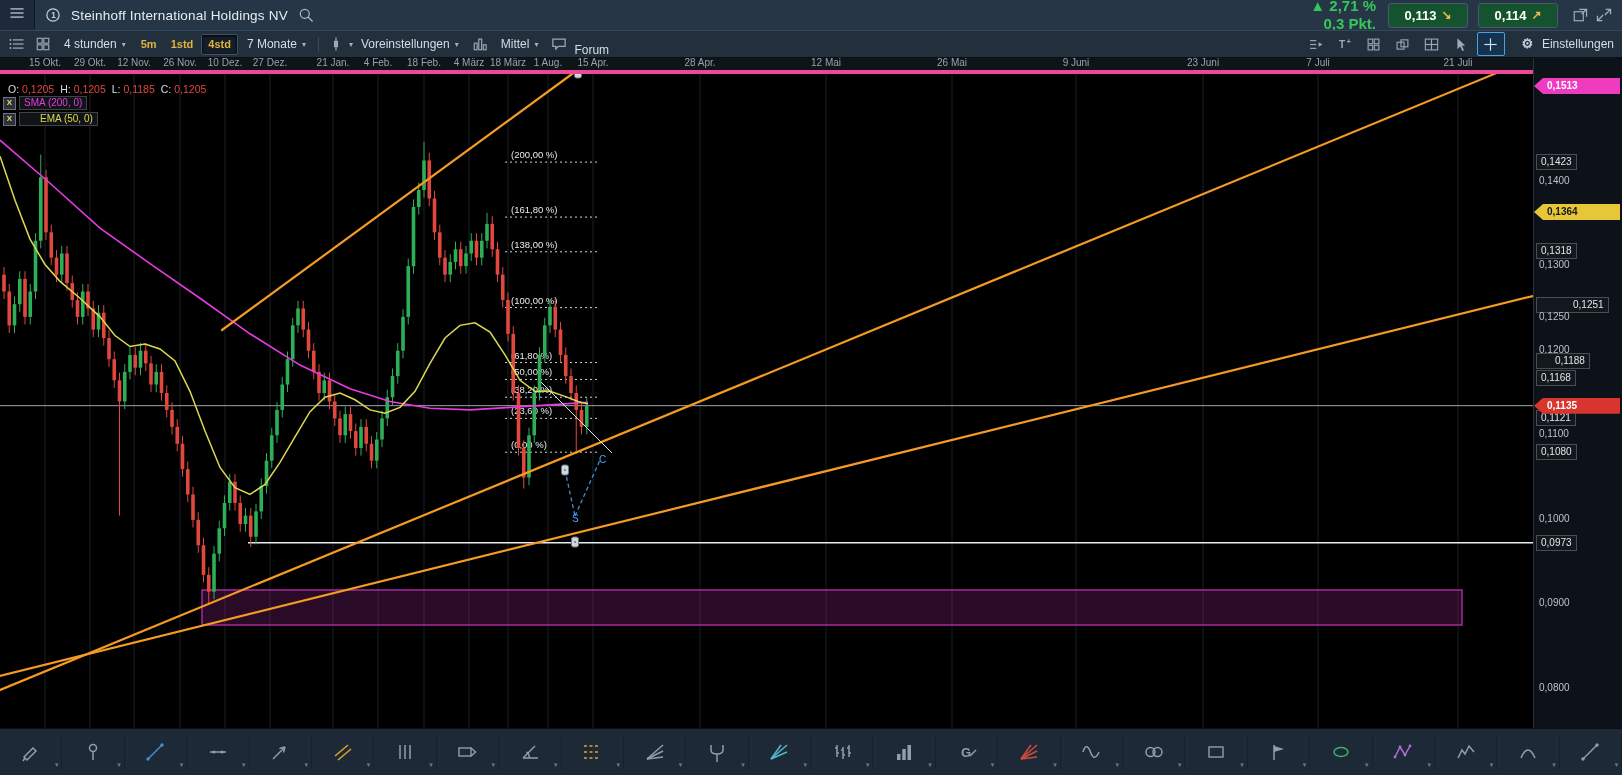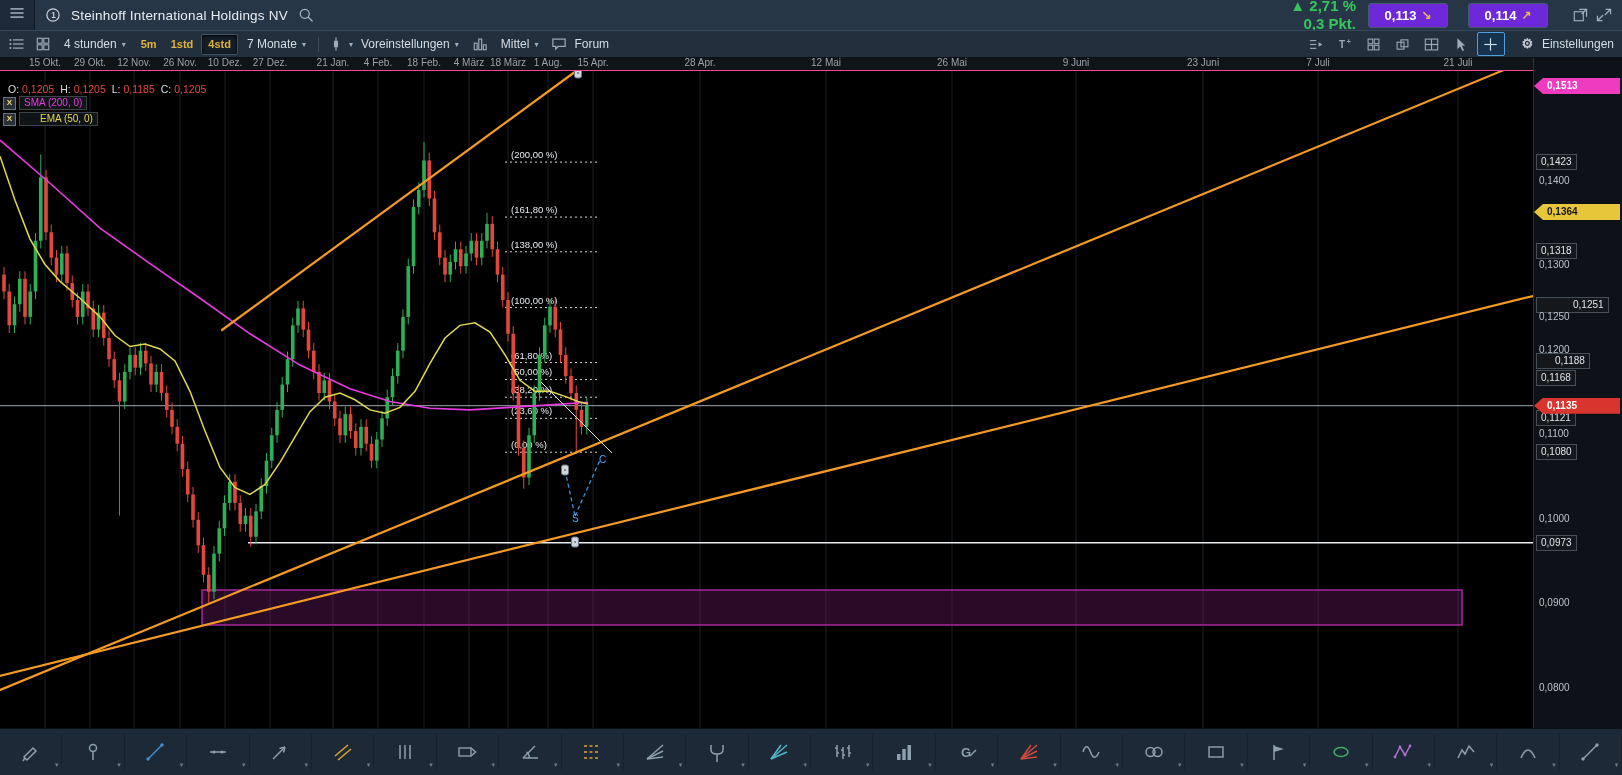--- a/index.html
+++ b/index.html
@@ -7,42 +7,42 @@
        font-family:"Liberation Sans",sans-serif;user-select:none;}
   
   .hdr{position:absolute;top:0;left:0;width:1622px;height:30px;background:#263646;
        display:flex;align-items:center;color:#e8edf2;z-index:20;}
   .burger{width:34px;height:30px;background:#1d2a39;border-right:1px solid #0e1824;
           display:flex;align-items:center;justify-content:center;cursor:pointer;}
   .hic{display:flex;align-items:center;justify-content:center;width:24px;height:24px;cursor:pointer;}
   .ttl{font-size:13.5px;margin:0 6px 0 6px;letter-spacing:.2px;}
   .hspacer{flex:1;}
   .chg{text-align:right;color:#35c75b;font-size:15px;line-height:1.2;margin-right:12px;font-weight:bold;}
-  .pxbox{height:23px;min-width:62px;background:#6d28d9;border:1px solid #46596f;border-radius:3px;
+  .pxbox{height:23px;min-width:62px;background:#14532d;border:1px solid #46596f;border-radius:3px;
          color:#fff;font-weight:bold;font-size:13px;display:flex;align-items:center;justify-content:center;
-         gap:5px;margin-right:20px;cursor:pointer;padding:0 8px;}
+         gap:5px;margin-right:10px;cursor:pointer;padding:0 8px;}
   .pxbox .arr{color:#e8b64c;font-size:12px;font-weight:bold;}
   
   .tbar{position:absolute;top:30px;left:0;width:1622px;height:26px;background:#222f3d;
         border-top:1px solid #35475a;border-bottom:1px solid #0a1016;display:flex;align-items:center;
         font-size:12px;color:#d6dde4;z-index:20;}
   .tbtn{width:26px;height:22px;display:flex;align-items:center;justify-content:center;border-radius:2px;cursor:pointer;}
   .tbtn.active{border:1px solid #4f9fe0;background:#16324c;}
   .dd{display:flex;align-items:center;gap:5px;padding:0 8px;height:100%;cursor:pointer;white-space:nowrap;}
   .caret{font-size:8px;color:#9fb0bf;}
   .tf{color:#e2b33c;font-weight:bold;font-size:11px;padding:0 6px;height:19px;display:flex;align-items:center;
       border-radius:2px;cursor:pointer;margin:0 1px;}
   .tf.sel{background:#141d28;border:1px solid #3f5166;box-shadow:inset 0 1px 3px #000;}
   .sep{width:1px;height:15px;background:#3a4a5c;margin:0 4px;}
   .tright{margin-left:auto;display:flex;align-items:center;gap:3px;padding-right:6px;}
   .settings{display:flex;align-items:center;gap:5px;padding:0 8px;cursor:pointer;}
   
   .chart{position:absolute;top:56px;left:0;width:1533px;height:672px;background:#000;overflow:hidden;}
   .dates{position:absolute;top:0;left:0;width:1533px;height:14px;background:#0f1419;
-         border-bottom:1px solid #ec4899;z-index:5;}
+         border-bottom:4px solid #ec4899;z-index:5;}
   .dates span{position:absolute;top:1px;font-size:10px;color:#98a2ac;transform:translateX(-50%);white-space:nowrap;}
   #plot{position:absolute;top:0;left:0;z-index:2;}
   .ohlc{position:absolute;top:27px;left:5px;font-size:10.5px;z-index:6;white-space:nowrap;}
   .ohlc .lbl{color:#d8dde2;margin-left:3px;}
   .ohlc .val{color:#e0483e;margin-left:3px;}
   .chiprow{position:absolute;left:3px;z-index:6;display:flex;align-items:center;gap:3px;font-size:10px;}
   .xbox{width:11px;height:11px;background:#2a3138;border:1px solid #6a7480;color:#e8d96c;font-size:8px;
         line-height:10px;text-align:center;cursor:pointer;font-weight:bold;}
   .chiplabel{padding:0 4px;background:#101417;border:1px solid #3c434a;height:12px;line-height:12px;}
   
@@ -171,21 +171,21 @@
       </span>
     <div class="dd">
       <span>Mittel</span>
       <span class="caret">▾</span>
     </div>
     <span class="tbtn">
         <svg width="18" height="18" viewBox="0 0 22 22">
           <path d="M3.5 5 L18.5 5 L18.5 14 L10 14 L7 17 L7 14 L3.5 14 Z" stroke="#9cabb8" fill="none" stroke-width="1.5"></path>
         </svg>
       </span>
-    <div class="dd" style="padding-left:2px;">
+    <div class="dd" style="padding-left:2px;align-items:flex-end;">
       <span>Forum</span>
     </div>
     <div class="tright" id="tbricons">
         <div class="tbtn">
           <svg width="17" height="17" viewBox="0 0 22 22">
             <line x1="4" y1="6" x2="12" y2="6" stroke="#9cabb8" stroke-width="1.5"></line>
             <line x1="4" y1="11" x2="12" y2="11" stroke="#9cabb8" stroke-width="1.5"></line>
             <line x1="4" y1="16" x2="12" y2="16" stroke="#9cabb8" stroke-width="1.5"></line>
             <path d="M15 8 L20 11 L15 14 Z" fill="#9cabb8"></path>
           </svg>

